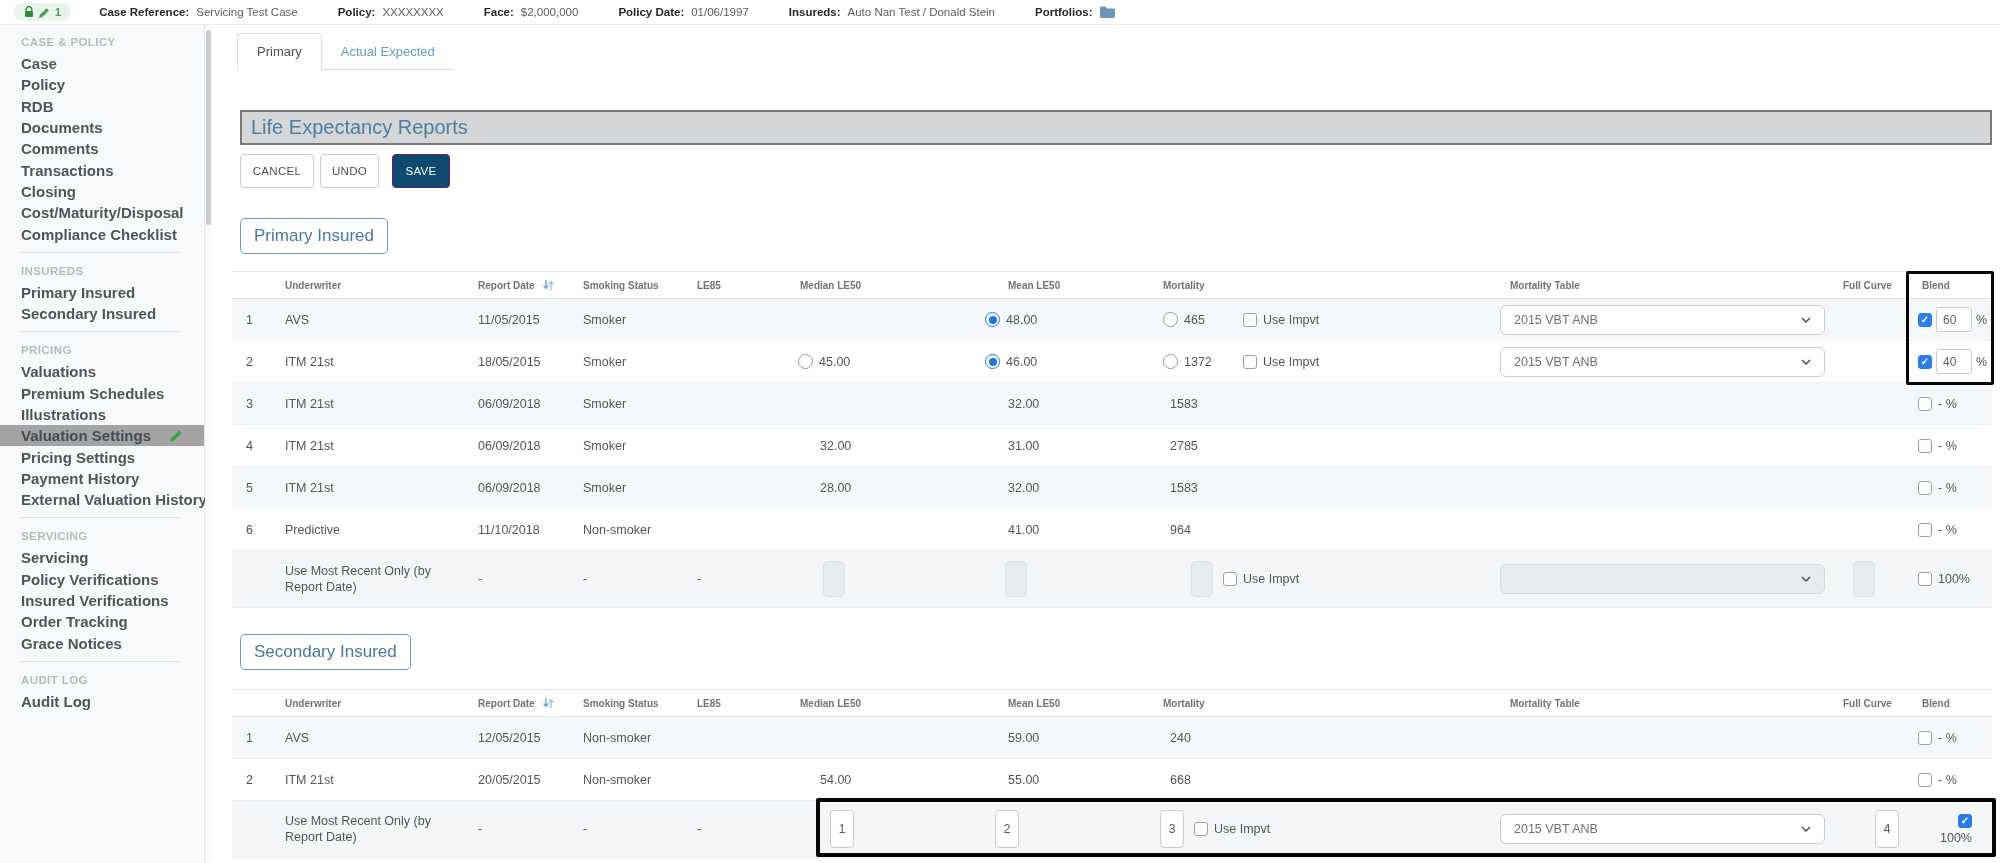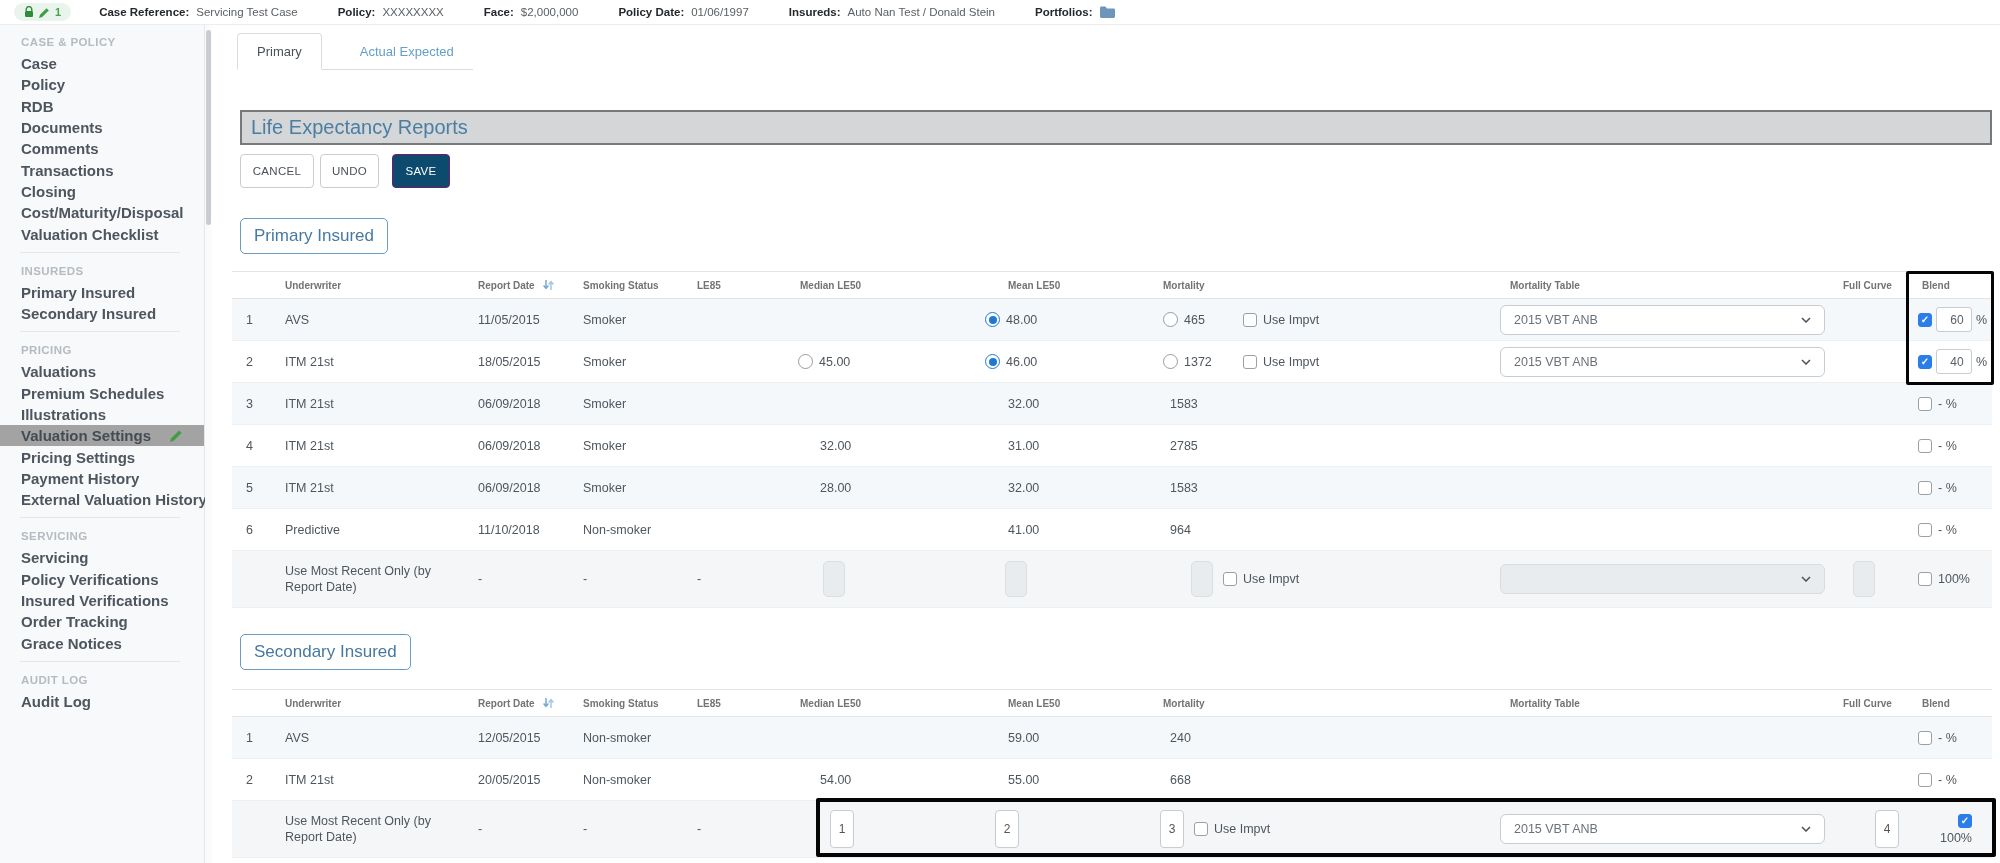--- a/index.html
+++ b/index.html
@@ -23,21 +23,21 @@
     color:#b4bbc1; font-size:11.5px; font-weight:bold; letter-spacing:.4px; }
   .side-item { height:21.3px; display:flex; align-items:center; padding:0 21px;
     color:#4d565f; font-size:15px; font-weight:600; cursor:pointer; white-space:nowrap; }
   .side-item.active { background:#a3a3a3; color:#434c54; justify-content:space-between; }
   .side-div { height:1px; background:#e3e6e8; margin:7px 24px 7px 20px; }
   .vscroll { position:absolute; top:25px; left:205px; width:7px; bottom:0; background:#fbfbfc; }
   .vthumb { position:absolute; top:5px; left:1px; width:5px; height:195px; background:#c9cdd1; border-radius:3px; }
   
   .main { position:absolute; left:212px; top:25px; right:0; bottom:0; background:#fff; }
   .tabs { position:absolute; left:25px; top:8px; display:flex; align-items:flex-end;
-    border-bottom:1px solid #d9dde0;gap:19px; }
+    border-bottom:1px solid #d9dde0; }
   .tab { padding:10px 19px; font-size:13px; cursor:pointer; }
   .tab.active { border:1px solid #d9dde0; border-bottom:1px solid #fff; margin-bottom:-1px;
     border-radius:4px 4px 0 0; color:#4b5156; background:#fff; }
   .tab.link { color:#65a0c8; }
   .page-title { position:absolute; left:28px; top:85px; width:1752px; height:35px;
     background:#d4d6d7; border:2px solid #75797c; display:flex; align-items:center;
     padding-left:9px; font-size:20px; color:#4a7ea3; }
   .btn-row { position:absolute; left:28px; top:129px; display:flex; align-items:center; }
   .btn { height:34px; border-radius:4px; font-size:11.5px; letter-spacing:.3px;
     display:flex; align-items:center; justify-content:center; cursor:pointer; }
@@ -70,21 +70,21 @@
   .cb.on { background:#2b7de9; border-color:#2b7de9; }
   .cb.on::after { content:"✓"; color:#fff; font-size:10px; font-weight:bold; line-height:1; }
   .select { width:325px; height:30px; border:1px solid #c7ccd1; border-radius:6px; background:#fff;
     display:flex; align-items:center; justify-content:space-between; padding:0 13px;
     font-size:12.5px; color:#6b7artefact278; color:#6b7278; cursor:pointer;gap:47px; }
   .select.gray { background:#e9ecef; border-color:#d9dcdf; }
   .gbox { width:22px; height:36px; background:#e9ecef; border:1px solid #dcdfe2; border-radius:5px; flex:none; }
   input.winput { width:24px; height:38px; text-align:center; border:1px solid #c7ccd1;
     border-radius:4px; background:#fff; font-size:12px; color:#555; font-family:inherit; }
   input.blend-in { width:36px; height:25px; border:1px solid #c7ccd1; border-radius:3px;
-    background:#fff; font-size:12px; color:#5a6065; padding-left:6px; margin:0 4px; font-family:inherit;text-align:center; }
+    background:#fff; font-size:12px; color:#5a6065; padding-left:6px; margin:0 4px; font-family:inherit; }
   .gap6 { margin-left:6px; } .gap10 { margin-left:10px; }
   .sort-ic { margin-left:7px; display:inline-flex; }
   
   .ann { position:absolute; border:3px solid #050505; border-radius:2px; pointer-events:none; z-index:9; }
   .blend-col-sec { flex-direction:column; align-items:flex-end; justify-content:center;
     padding-right:20px; gap:3px; display:flex; }
 </style>
 </head>
 <body>
 
@@ -130,21 +130,21 @@
 <div class="sidebar">
   <div class="side-sec">CASE &amp; POLICY</div>
   <div class="side-item">Case</div>
   <div class="side-item">Policy</div>
   <div class="side-item">RDB</div>
   <div class="side-item">Documents</div>
   <div class="side-item">Comments</div>
   <div class="side-item">Transactions</div>
   <div class="side-item">Closing</div>
   <div class="side-item">Cost/Maturity/Disposal</div>
-  <div class="side-item">Valuation Checklist</div>
+  <div class="side-item">Compliance Checklist</div>
   <div class="side-div"></div>
   <div class="side-sec">INSUREDS</div>
   <div class="side-item">Primary Insured</div>
   <div class="side-item">Secondary Insured</div>
   <div class="side-div"></div>
   <div class="side-sec">PRICING</div>
   <div class="side-item">Valuations</div>
   <div class="side-item">Premium Schedules</div>
   <div class="side-item">Illustrations</div>
   <div class="side-item active">

